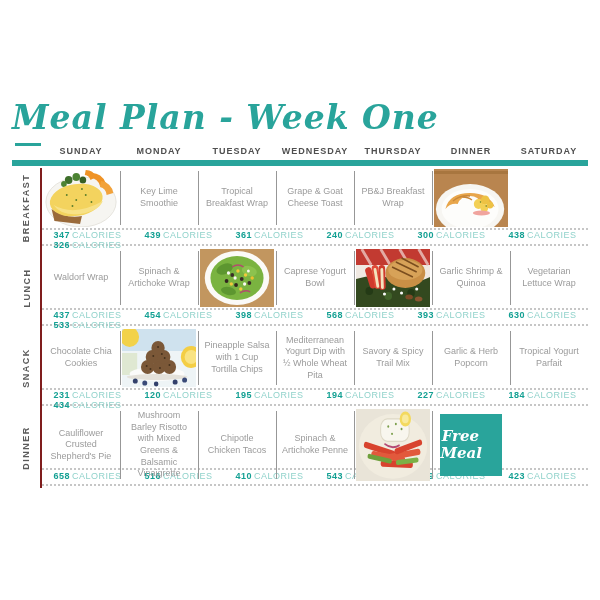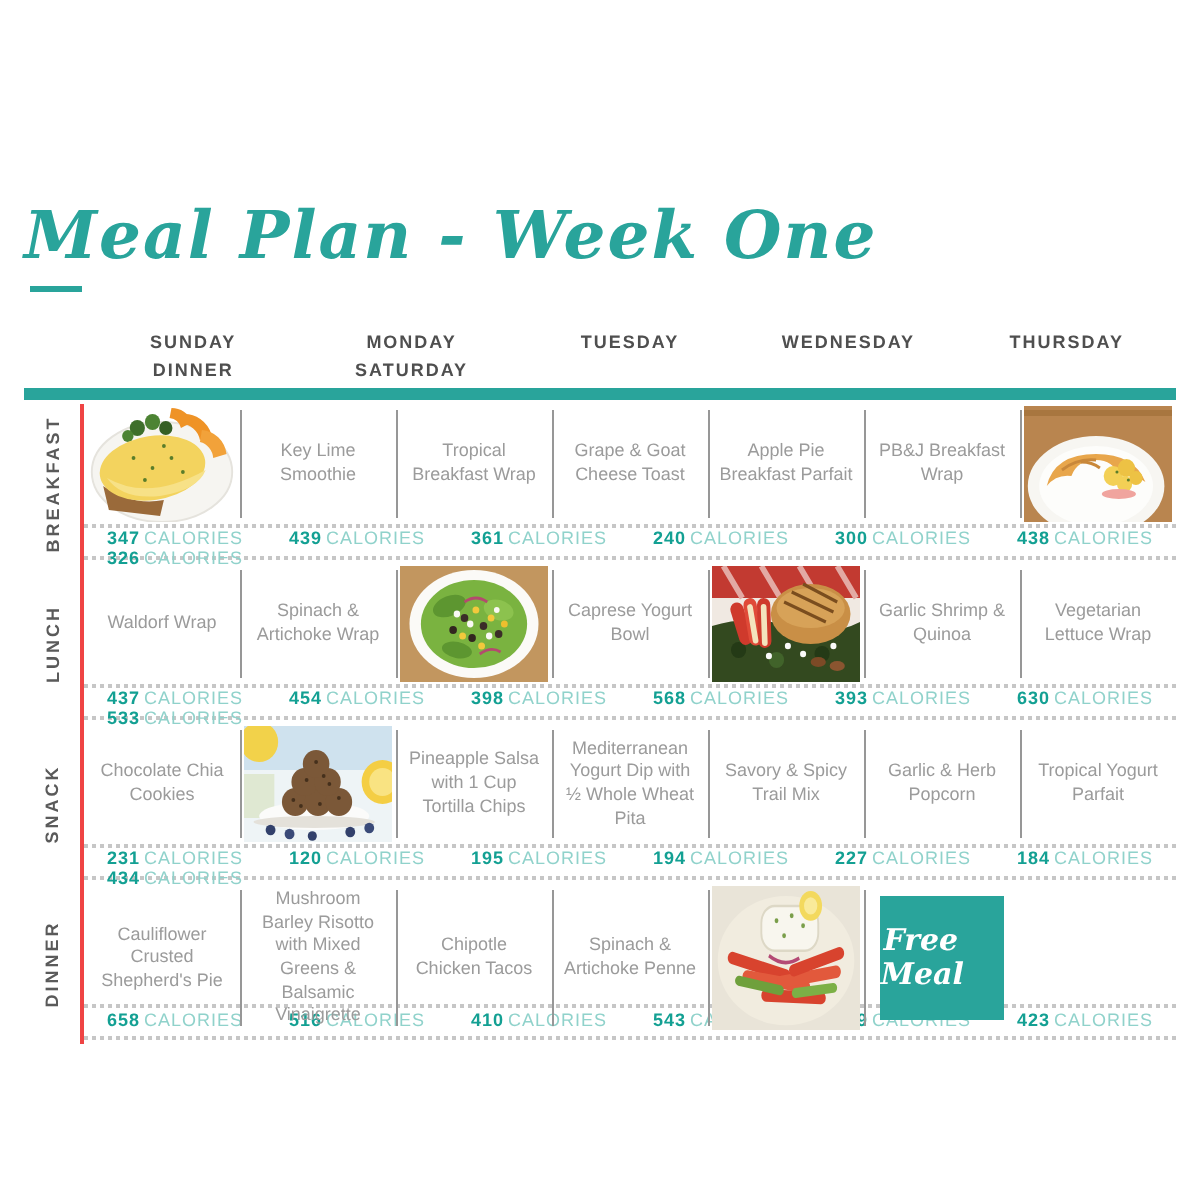--- a/index.html
+++ b/index.html
@@ -5,32 +5,32 @@
   html,body{margin:0;padding:0;background:#fff;}
   body{width:600px;height:600px;overflow:hidden;font-family:"Liberation Sans",sans-serif;}
   .page{position:relative;width:600px;height:520px;background:#fff;box-sizing:border-box;padding:98px 12px 0 12px;}
 
   
   .title{margin:0;font-family:"DejaVu Serif",serif;font-style:italic;font-weight:bold;
          font-size:33px;line-height:40px;color:var(--accent-teal,#29a49b);letter-spacing:1px;}
   .title-underline{width:26px;height:3px;background:var(--accent-teal,#29a49b);margin:5px 0 0 3px;}
 
   
-  .day-header-row{display:grid;grid-template-columns:repeat(5,1fr);padding-left:30px;margin-top:20px;}
+  .day-header-row{display:grid;grid-template-columns:repeat(7,1fr);padding-left:30px;}
   .day-header{text-align:center;font-size:9px;font-weight:bold;letter-spacing:1px;
               color:var(--header-text-gray,#4f4f4f);padding-bottom:4px;}
   .teal-bar{height:6px;background:var(--accent-teal,#29a49b);}
 
   
   .table-body{display:flex;margin-top:2px;}
   .labels-col{width:28px;display:flex;flex-direction:column;}
   .row-label{height:80px;display:flex;align-items:center;justify-content:center;}
   .row-label span{transform:rotate(-90deg);white-space:nowrap;font-size:9px;font-weight:bold;
                   letter-spacing:1.5px;color:#5a5a5a;}
-  .grid-col{flex:1;border-left:2px solid #ef4444;display:flex;flex-direction:column;}
+  .grid-col{flex:1;border-left:2px solid #7f1d1d;display:flex;flex-direction:column;}
 
   .meal-row{display:flex;flex-direction:column;height:80px;}
   .cells{display:grid;grid-template-columns:repeat(7,1fr);height:60px;}
   .cell{position:relative;display:flex;align-items:center;justify-content:center;
         text-align:center;padding:2px 5px;box-sizing:border-box;}
   .cell + .cell::before{content:"";position:absolute;left:-0.5px;top:3px;bottom:3px;width:1px;background:#979797;}
   .cell .meal-name{font-size:9px;line-height:1.3;color:var(--meal-text-gray,#9b9b9b);}
   .image-cell{padding:1px 2px;}
   .image-cell svg{display:block;width:100%;height:100%;}
 
@@ -107,23 +107,20 @@
             </svg>
           </div>
           <div class="cell">
               <span class="meal-name">Key Lime Smoothie</span>
             </div>
           <div class="cell">
               <span class="meal-name">Tropical Breakfast Wrap</span>
             </div>
           <div class="cell">
               <span class="meal-name">Grape &amp; Goat Cheese Toast</span>
-            </div>
-          <div class="cell">
-              <span class="meal-name">Apple Pie Breakfast Parfait</span>
             </div>
           <div class="cell">
               <span class="meal-name">PB&amp;J Breakfast Wrap</span>
             </div>
           <div class="cell image-cell">
             <svg viewBox="0 0 78 58" preserveAspectRatio="none">
               <rect width="78" height="58" fill="#b9854f"></rect>
               <rect y="2" width="78" height="3" fill="#a8763f"></rect>
               <ellipse cx="38" cy="40" rx="36" ry="25" fill="#f7f6f2"></ellipse>
               <ellipse cx="38" cy="40" rx="30" ry="20" fill="#fdfdfb"></ellipse>

